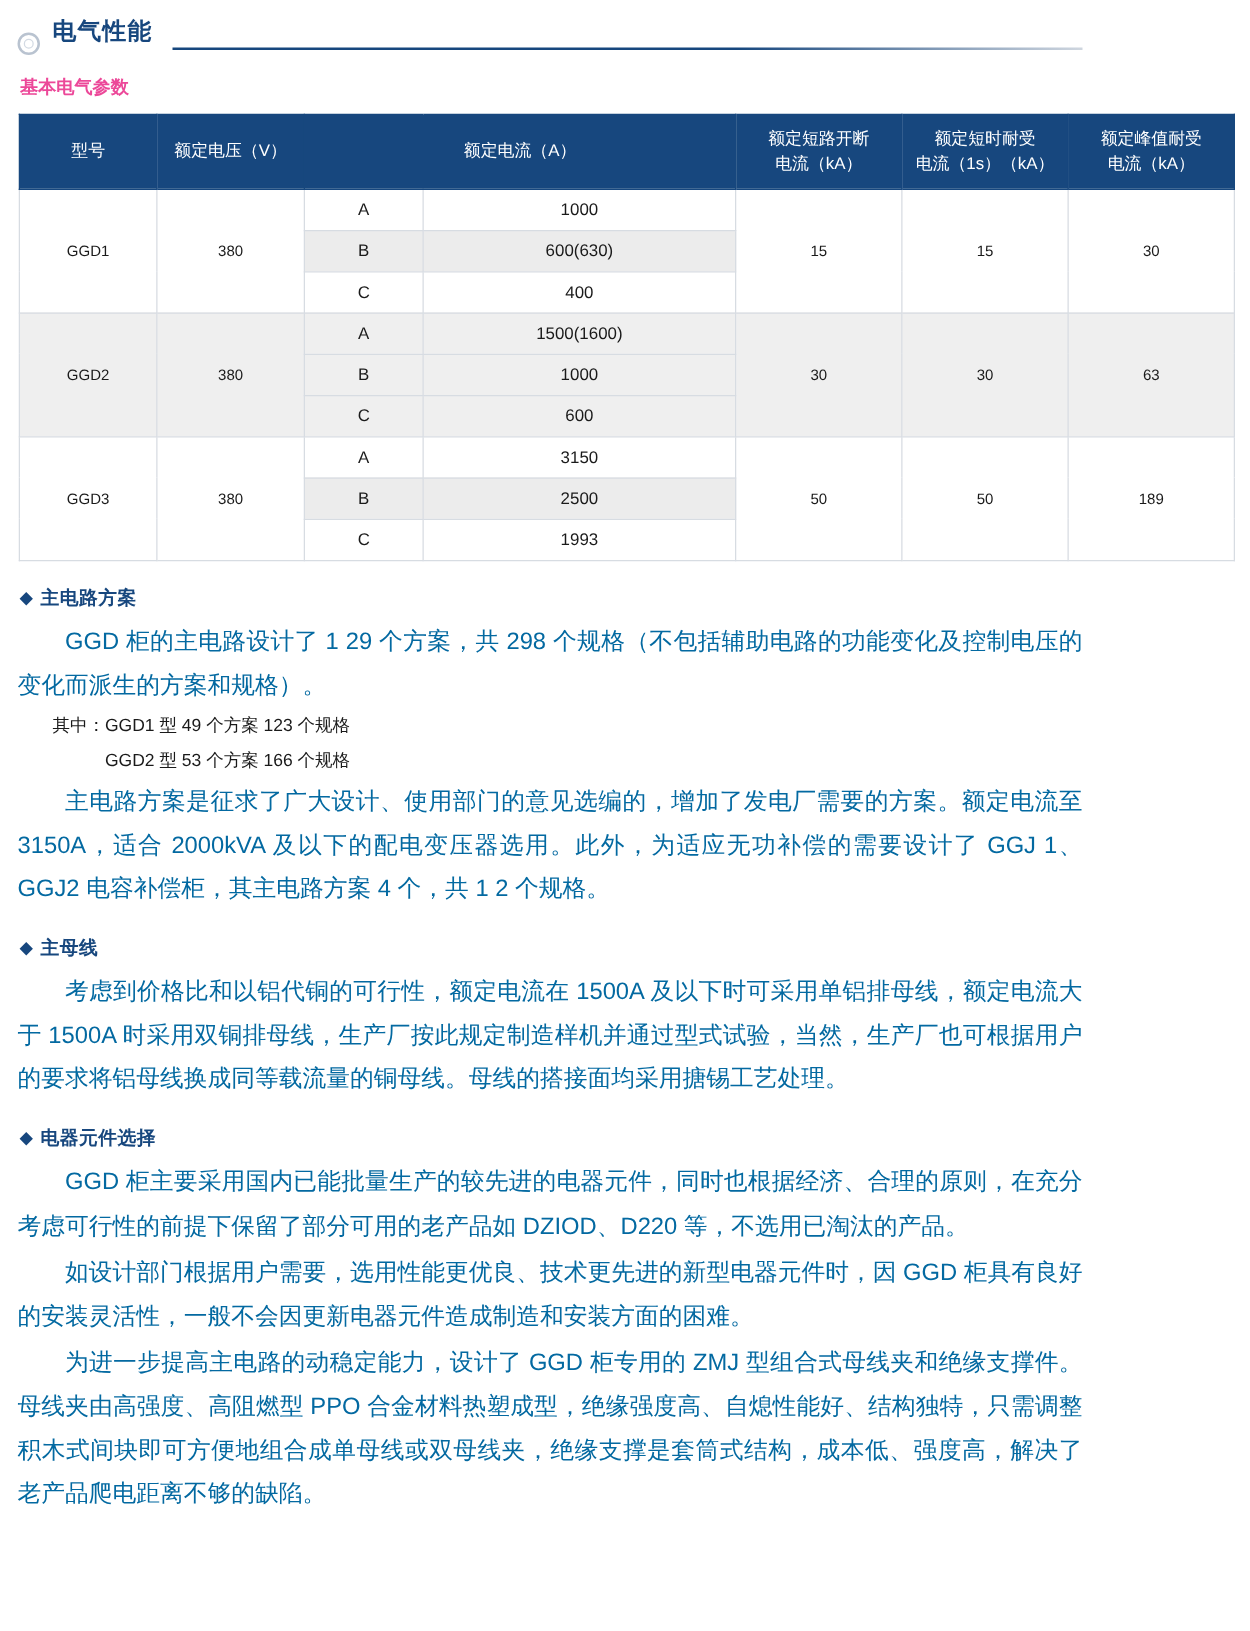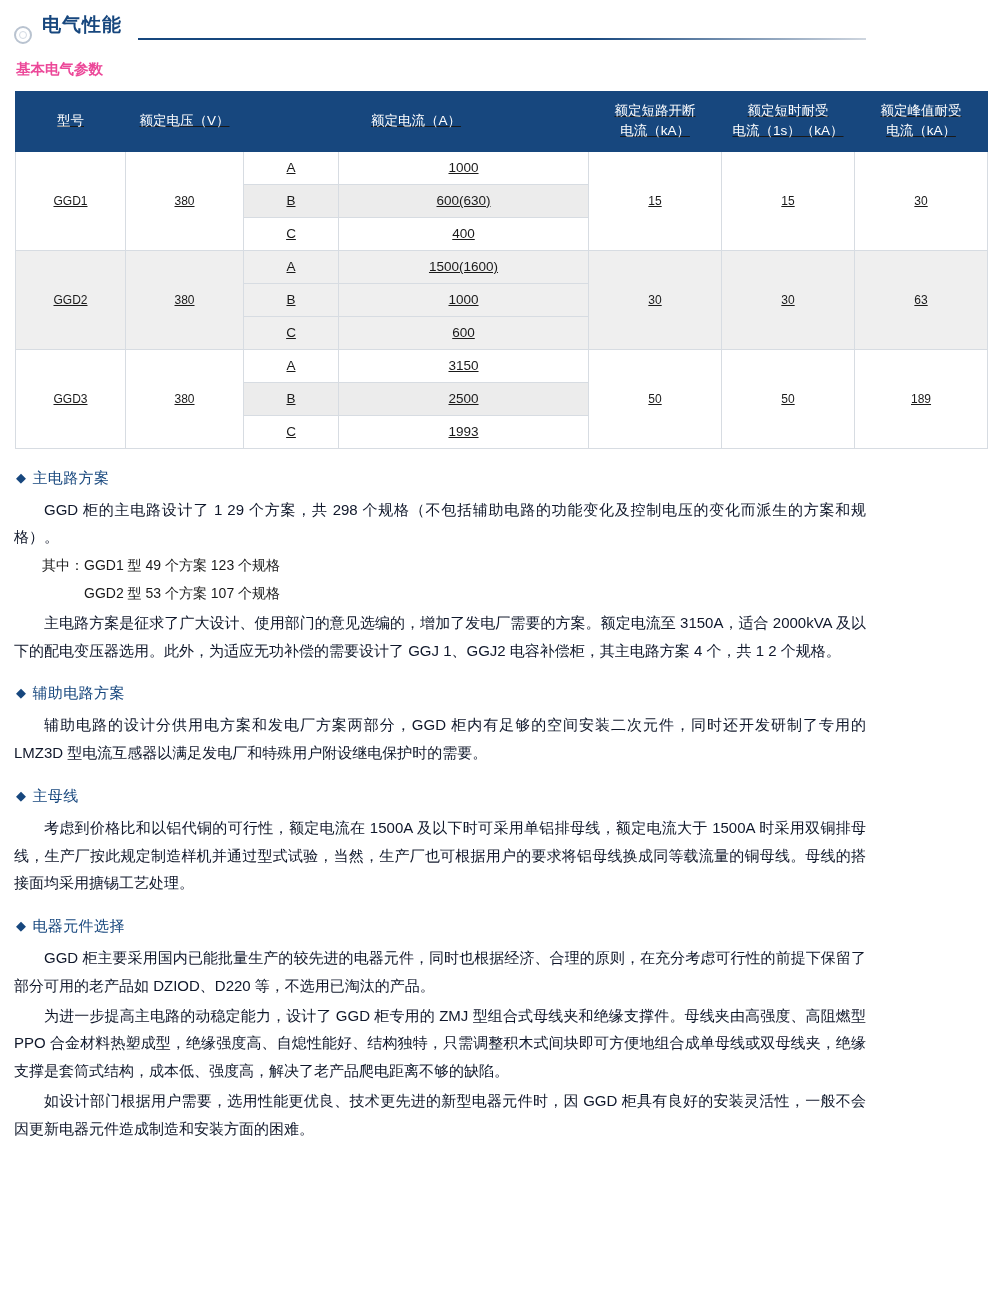--- a/index.html
+++ b/index.html
@@ -76,21 +76,20 @@
     margin: 14px 0 12px 2px;
   }
 
   
   table.spec {
     border-collapse: collapse;
     width: 972px;
     margin: 0 16px 0 1px;
     table-layout: fixed;
     font-size: 13.5px;
-    text-decoration: underline;
   }
   table.spec th {
     background: #17477e;
     color: #ffffff;
     font-weight: normal;
     text-align: center;
     vertical-align: middle;
     padding: 9px 4px;
     line-height: 1.5;
     border: 1px solid #17477e;
@@ -116,38 +115,38 @@
   td.phase {
     width: 95px;
   }
 
   
   .section {
     margin: 0 0 6px 0;
   }
   .sec-head {
     font-size: 15px;
-    font-weight: normal;
+    font-weight: bold;
     color: #17477e;
     margin: 20px 0 8px 2px;
     letter-spacing: 0.4px;
   }
   .sec-head .dia {
     display: inline-block;
     margin-right: 6px;
     color: #17477e;
     font-size: 13px;
     transform: translateY(-1px);
   }
   p.para {
     margin: 0 0 2px 0;
     line-height: 1.85;
     text-indent: 2em;
-    font-size: 15px;
-    color: #0f172a;
+    font-size: 19px;
+    color: #0369a1;
     text-align: justify;
   }
   p.sub-line {
     margin: 0 0 2px 0;
     line-height: 1.85;
     font-size: 14px;
     padding-left: 5em;
   }
   p.sub-line.first {
     padding-left: 2em;
@@ -252,40 +251,34 @@
       </tr>
     </tbody>
   </table>
 
   <div class="section">
     <div class="sec-head">
       <span class="dia">◆</span><span>主电路方案</span>
     </div>
     <p class="para">GGD 柜的主电路设计了 1 29 个方案，共 298 个规格（不包括辅助电路的功能变化及控制电压的变化而派生的方案和规格）。</p>
     <p class="sub-line first">其中：GGD1 型 49 个方案 123 个规格</p>
-    <p class="sub-line">GGD2 型 53 个方案 107 个规格</p>
+    <p class="sub-line">GGD2 型 53 个方案 166 个规格</p>
     <p class="para">主电路方案是征求了广大设计、使用部门的意见选编的，增加了发电厂需要的方案。额定电流至 3150A，适合 2000kVA 及以下的配电变压器选用。此外，为适应无功补偿的需要设计了 GGJ 1、GGJ2 电容补偿柜，其主电路方案 4 个，共 1 2 个规格。</p>
   </div>
 
-  <div class="section">
-    <div class="sec-head">
-      <span class="dia">◆</span><span>辅助电路方案</span>
-    </div>
-    <p class="para">辅助电路的设计分供用电方案和发电厂方案两部分，GGD 柜内有足够的空间安装二次元件，同时还开发研制了专用的 LMZ3D 型电流互感器以满足发电厂和特殊用户附设继电保护时的需要。</p>
-  </div>
 
   <div class="section">
     <div class="sec-head">
       <span class="dia">◆</span><span>主母线</span>
     </div>
     <p class="para">考虑到价格比和以铝代铜的可行性，额定电流在 1500A 及以下时可采用单铝排母线，额定电流大于 1500A 时采用双铜排母线，生产厂按此规定制造样机并通过型式试验，当然，生产厂也可根据用户的要求将铝母线换成同等载流量的铜母线。母线的搭接面均采用搪锡工艺处理。</p>
   </div>
 
   <div class="section">
     <div class="sec-head">
       <span class="dia">◆</span><span>电器元件选择</span>
     </div>
     <p class="para">GGD 柜主要采用国内已能批量生产的较先进的电器元件，同时也根据经济、合理的原则，在充分考虑可行性的前提下保留了部分可用的老产品如 DZIOD、D220 等，不选用已淘汰的产品。</p>
+    <p class="para">如设计部门根据用户需要，选用性能更优良、技术更先进的新型电器元件时，因 GGD 柜具有良好的安装灵活性，一般不会因更新电器元件造成制造和安装方面的困难。</p>
     <p class="para">为进一步提高主电路的动稳定能力，设计了 GGD 柜专用的 ZMJ 型组合式母线夹和绝缘支撑件。母线夹由高强度、高阻燃型 PPO 合金材料热塑成型，绝缘强度高、自熄性能好、结构独特，只需调整积木式间块即可方便地组合成单母线或双母线夹，绝缘支撑是套筒式结构，成本低、强度高，解决了老产品爬电距离不够的缺陷。</p>
-    <p class="para">如设计部门根据用户需要，选用性能更优良、技术更先进的新型电器元件时，因 GGD 柜具有良好的安装灵活性，一般不会因更新电器元件造成制造和安装方面的困难。</p>
   </div>
 
 </div>
 
 </body></html>

